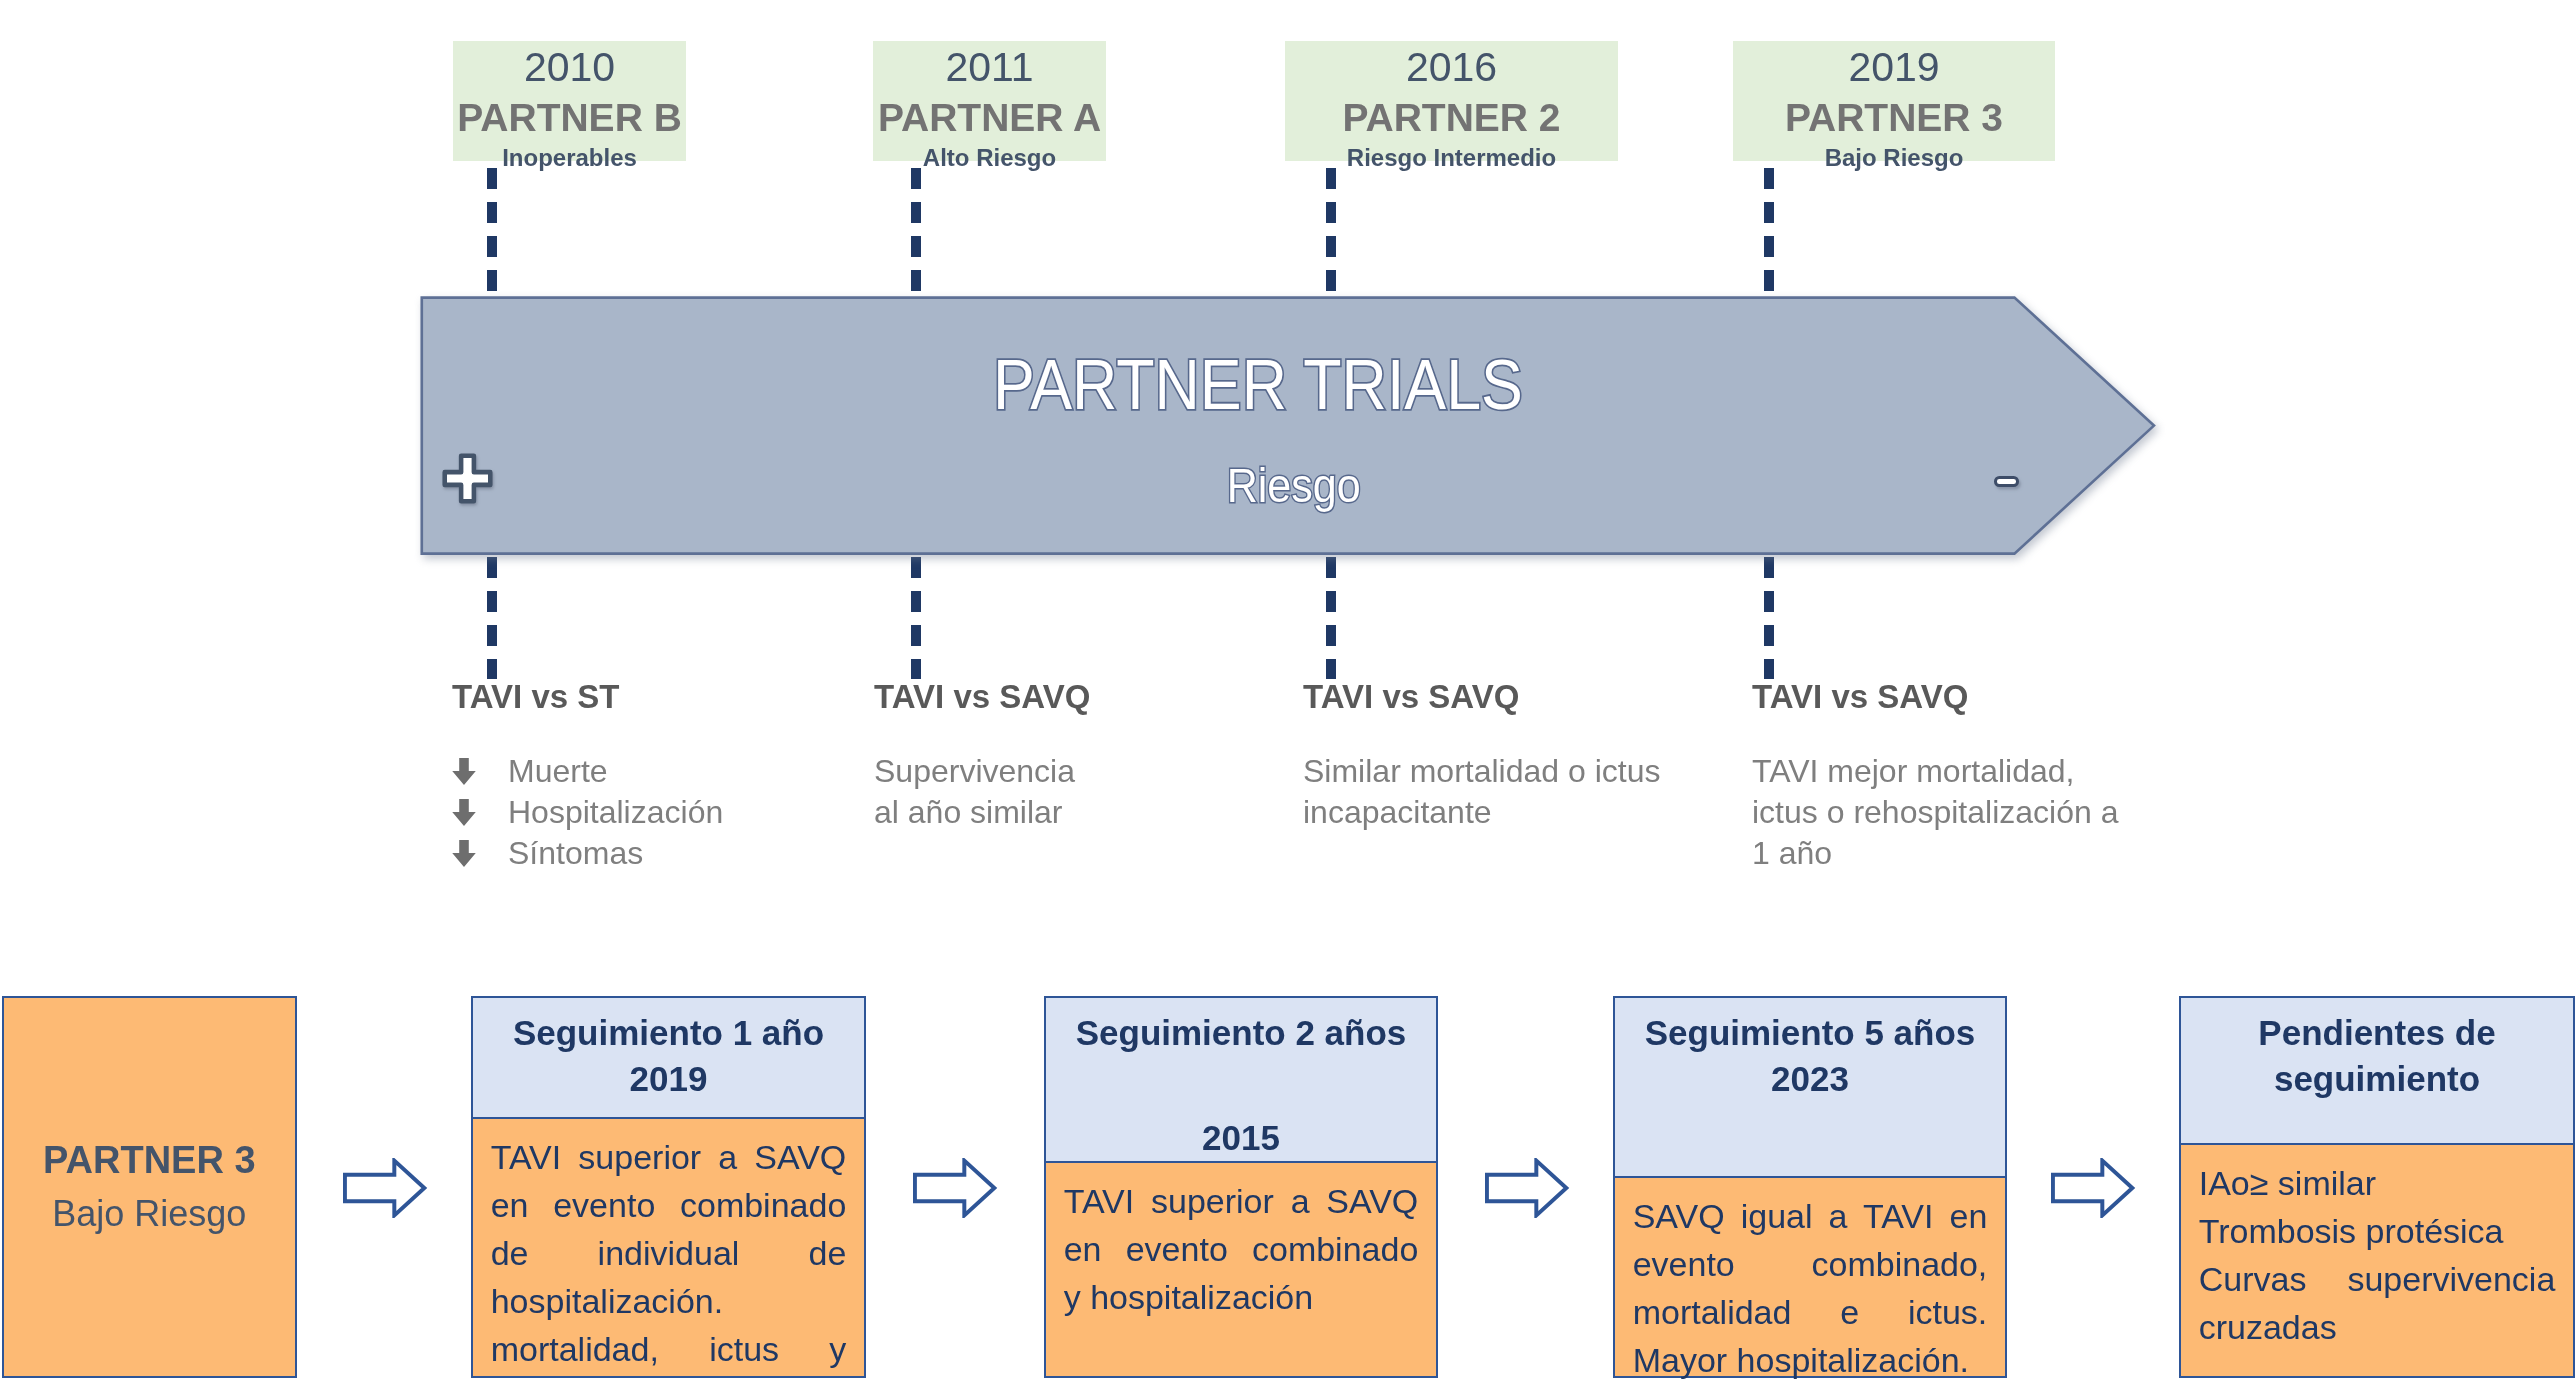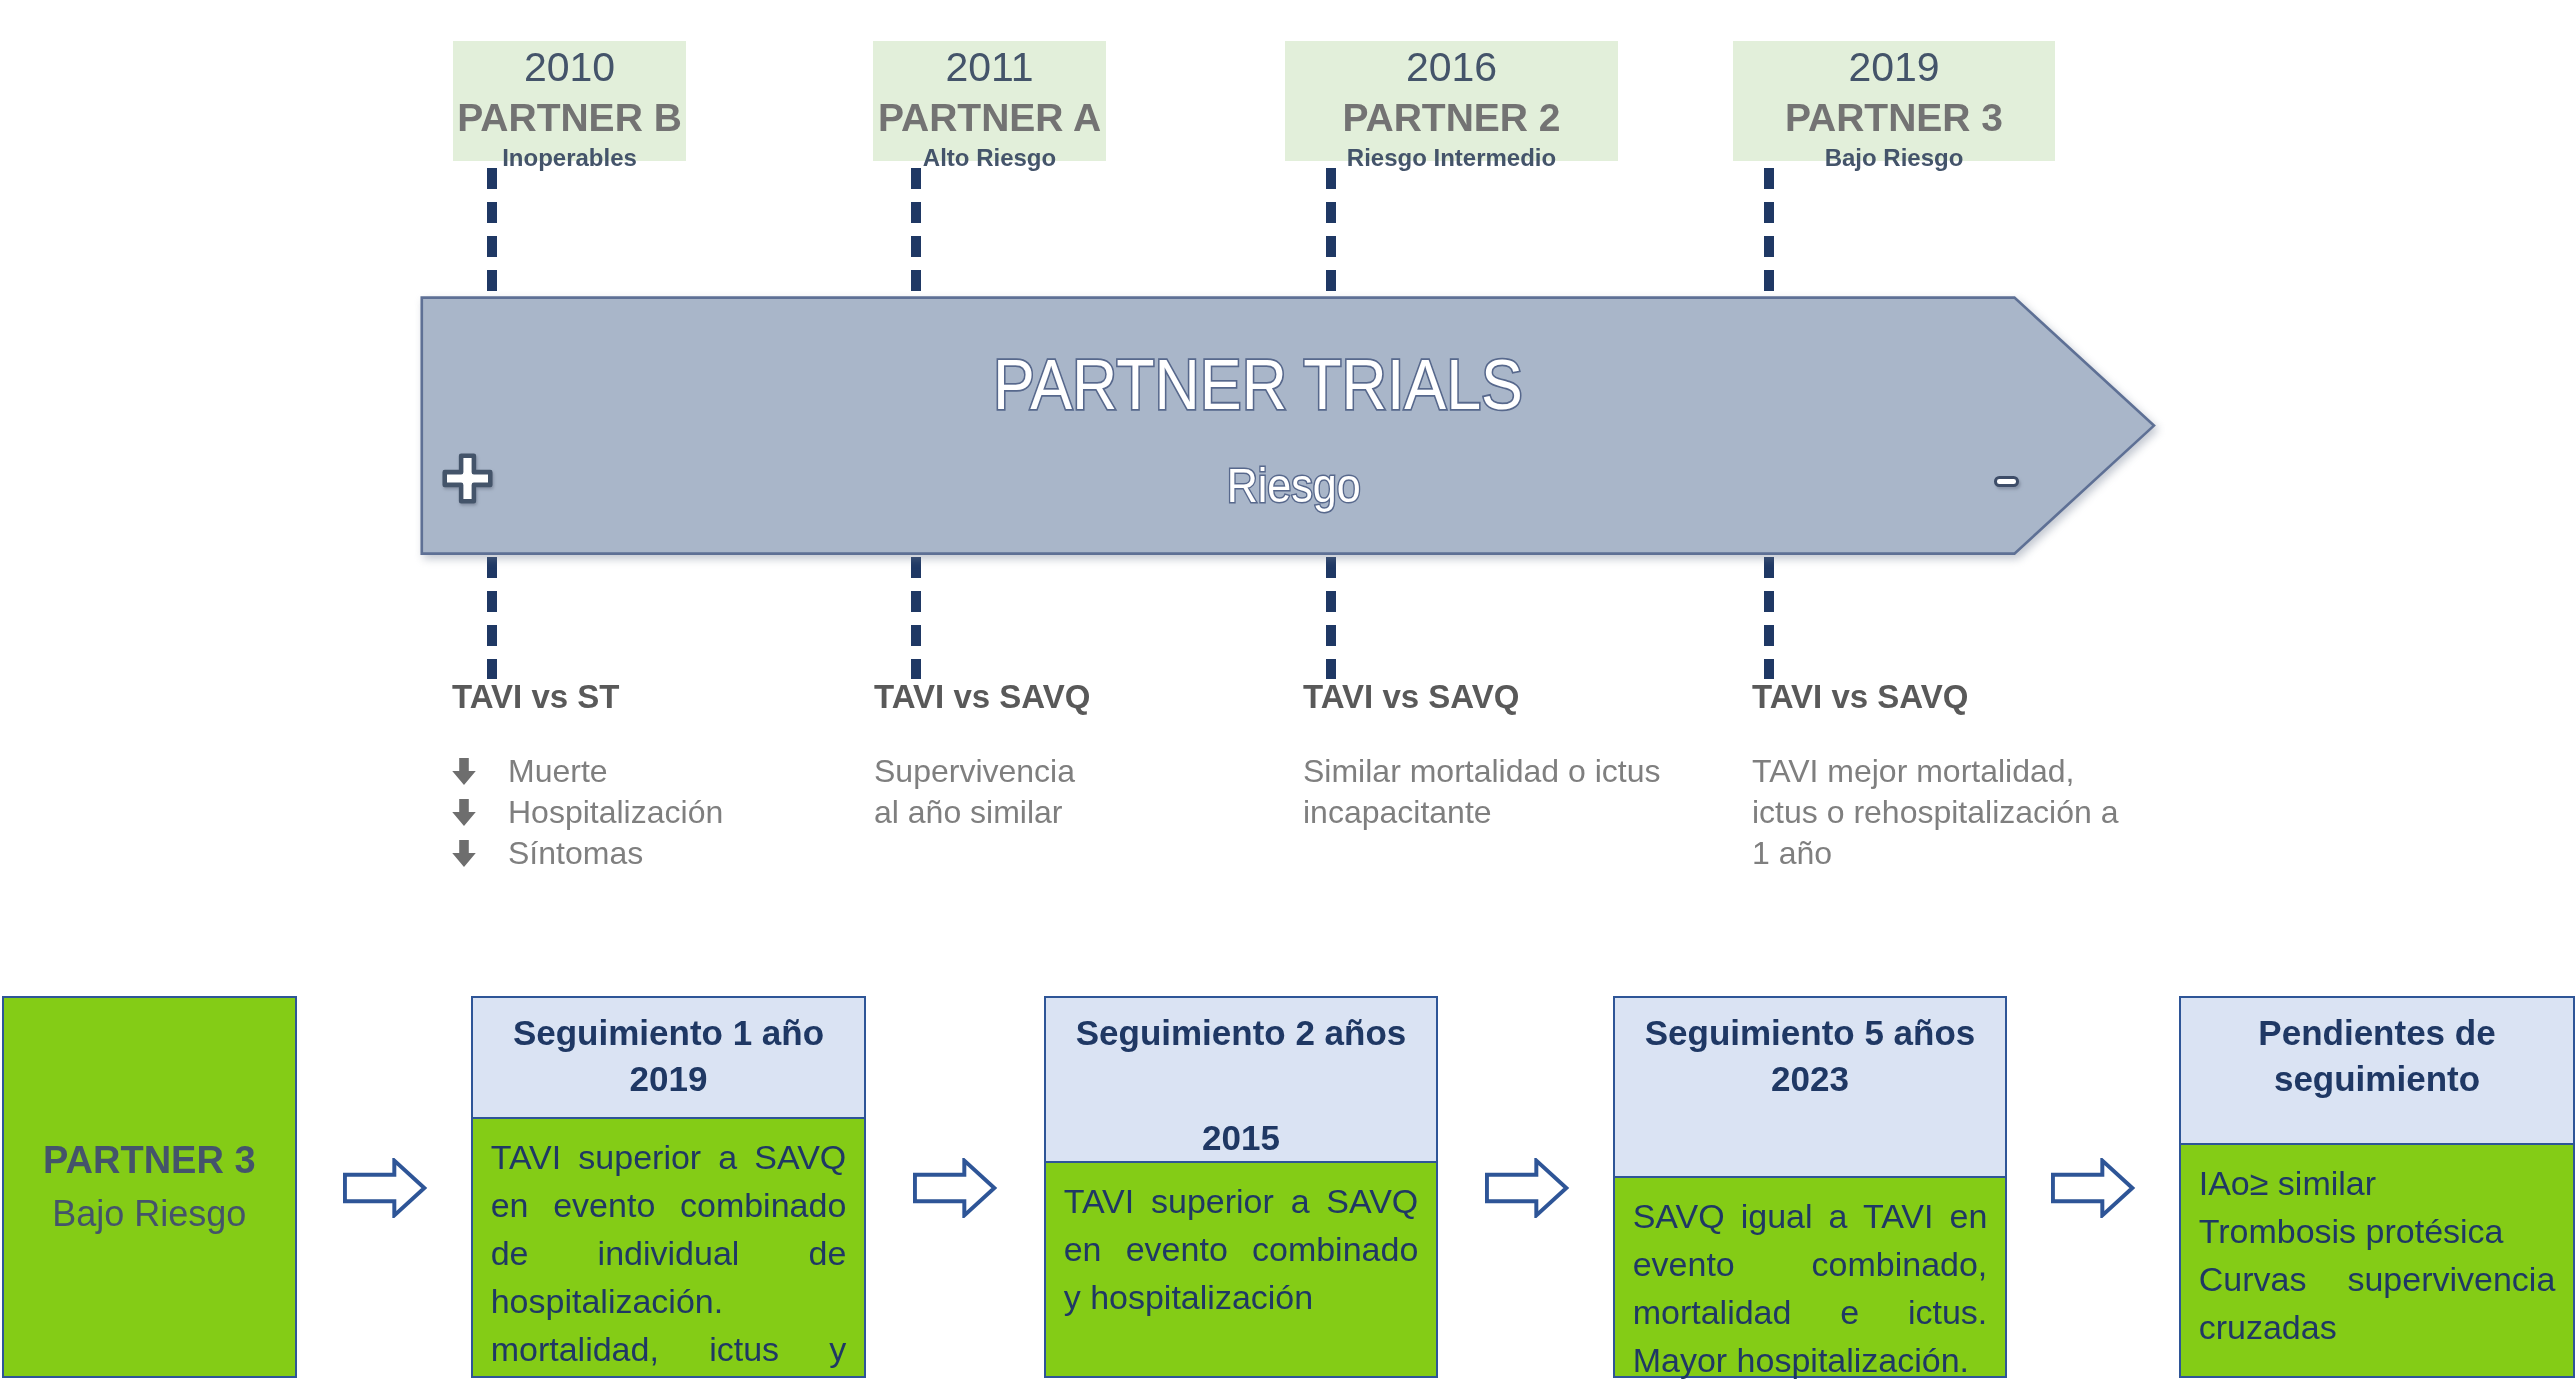--- a/index.html
+++ b/index.html
@@ -39,21 +39,21 @@
   .mcol{position:absolute;top:678px;color:#7f7f7f;font-size:32px;}
   .mcol .mhead{font-weight:bold;color:#595959;font-size:33px;margin-bottom:35px;}
   .mc1{left:452px;width:389px;}
   .mc2{left:874px;width:389px;}
   .mc3{left:1303px;width:415px;}
   .mc4{left:1752px;width:424px;}
   .frow{display:flex;align-items:center;height:41px;}
   .frow .ficon{width:24px;height:27px;margin-right:32px;flex:0 0 auto;}
   .fline{line-height:41px;white-space:nowrap;}
   
-  .fbox{position:absolute;top:996px;height:382px;background:#84cc16;border:2.6px solid #2e5597;box-sizing:border-box;}
+  .fbox{position:absolute;top:996px;height:382px;background:#fdba74;border:2.6px solid #2e5597;box-sizing:border-box;}
   .p3box{left:1.8px;width:295px;display:flex;flex-direction:column;align-items:center;justify-content:center;color:#44546a;}
   .p3box .t1{font-size:38px;font-weight:bold;}
   .p3box .t2{font-size:36px;margin-top:10.6px;}
   .sbox .shead{
     background:#dae3f3;border-bottom:2.6px solid #2e5597;box-sizing:border-box;
     display:flex;flex-direction:column;align-items:center;padding-top:12.4px;
     color:#1f3864;font-weight:bold;font-size:35px;line-height:46px;text-align:center;
   }
   .s1 .shead{height:121px;} .s2 .shead{height:165px;justify-content:space-between;} .s3 .shead{height:180px;} .s4 .shead{height:147px;}
   .s1{left:471px;width:395px;} .s2{left:1044px;width:394px;} .s3{left:1613px;width:394px;} .s4{left:2179px;width:396px;}

